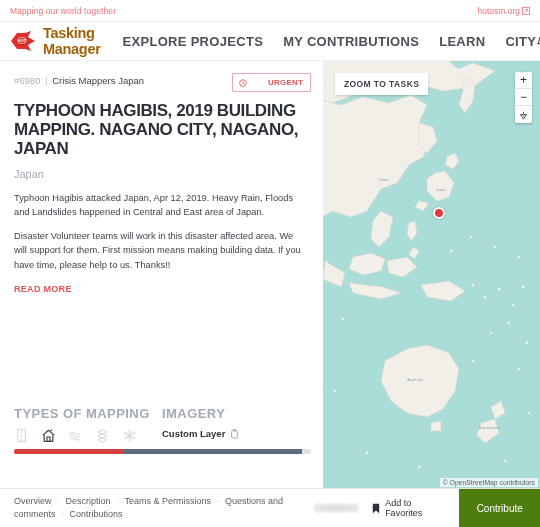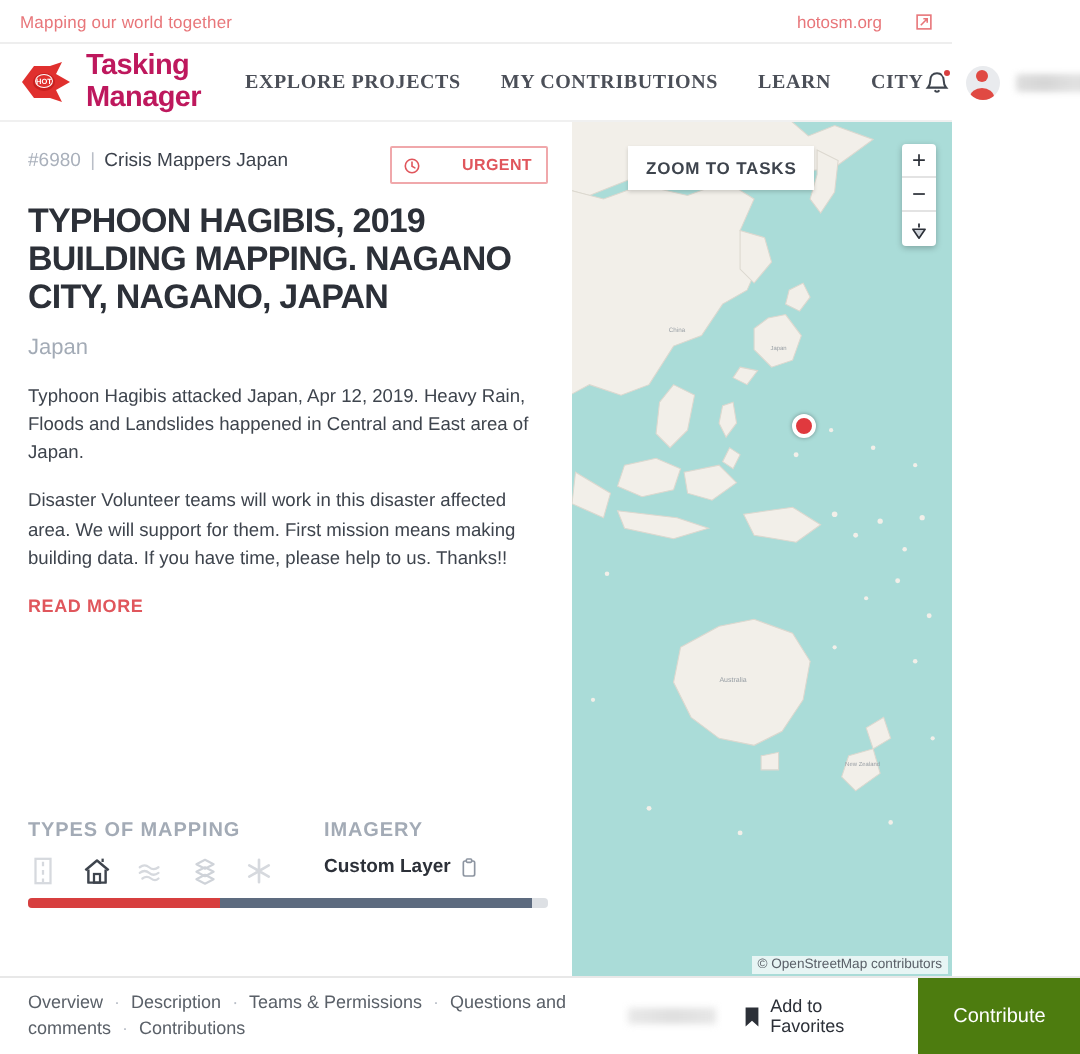--- a/index.html
+++ b/index.html
@@ -3,52 +3,52 @@
 <meta charset="utf-8">
 <style>
   * { box-sizing: border-box; margin: 0; padding: 0; }
   html, body {
     width: 540px; height: 527px;
     overflow: hidden;
     background: #fff;
     font-family: "Liberation Sans", sans-serif;
     -webkit-font-smoothing: antialiased;
   }
-  .page { position: relative; width: 476px; height: 527px; }
+  .page { position: relative; width: 540px; height: 527px; }
 
   
   .topbar {
     height: 22px; display: flex; align-items: center;
     justify-content: space-between;
     padding: 0 10px;
     border-bottom: 1px solid #eee;
     background: #fff;
   }
   .topbar-tagline { font-size: 8.5px; color: #e8767a; letter-spacing: .1px; }
-  .topbar-right { display: flex; align-items: center; gap: 17px; }
+  .topbar-right { display: flex; align-items: center; gap: 2px; }
   .topbar-link { font-size: 8.5px; color: #e8767a; }
   .ext-icon { width: 8px; height: 8px; display: block; }
   .ext-icon svg { display: block; }
 
   
   .navbar {
     height: 39px; display: flex; align-items: center;
     padding: 0 10px; background: #fff;
     border-bottom: 1px solid #f0f0f0;
   }
   .brand { display: flex; align-items: center; gap: 7px; }
   .logo-hot { width: 26px; height: 22px; position: relative; }
   .brand-name {
-    font-size: 14.5px; font-weight: bold; color: #be185d;
+    font-size: 14.5px; font-weight: bold; color: #a16207;
     letter-spacing: -0.3px;
   }
   .nav-links { display: flex; align-items: center; gap: 20px; margin-left: 22px; }
   .nav-link {
-    font-size: 10px; font-weight: bold; color: #4b4f58;
-    letter-spacing: .3px; cursor: pointer; white-space: nowrap; font-family: Liberation Serif, serif;
+    font-size: 13px; font-weight: bold; color: #4b4f58;
+    letter-spacing: .3px; cursor: pointer; white-space: nowrap;
   }
   .nav-right { margin-left: auto; display: flex; align-items: center; gap: 8px; }
   .bell { position: relative; width: 13px; height: 15px; }
   .bell svg { display: block; }
   .bell-dot {
     position: absolute; top: 0px; right: -1px;
     width: 5px; height: 5px; border-radius: 50%;
     background: #d73f3f; border: 1px solid #fff;
   }
   .avatar {
@@ -106,21 +106,21 @@
 
   .read-more {
     margin-top: 12px; font-size: 9px; font-weight: bold;
     color: #e0565c; letter-spacing: .3px; cursor: pointer;
   }
 
   
   .stats { position: absolute; left: 14px; right: 12px; bottom: 34px; }
   .stat-heads { display: flex; }
   .stat-head {
-    font-size: 10px; font-weight: bold; color: #a3abb6;
+    font-size: 13px; font-weight: bold; color: #a3abb6;
     letter-spacing: .45px;
     margin-top: 40px;
   }
   .head-types { width: 148px; }
 
   .types-row { display: flex; align-items: center; gap: 12px; margin-top: 7px; }
   .mt-icon { width: 15px; height: 15px; display: block; }
 
   .imagery-col { margin-left: 0; text-align: right; }
   .imagery-val {
@@ -147,21 +147,21 @@
 
   .level { margin-top: 6px; font-size: 9.3px; color: #3e444d; }
 
   
   .map {
     position: relative; width: 217px; height: 100%;
     background: #aadcd8; overflow: hidden;
   }
   .map-svg { position: absolute; inset: 0; display: block; }
   .zoom-tasks-btn {
-    position: absolute; left: 28px; top: 12px;
+    position: absolute; left: 12px; top: 12px;
     background: #fff; color: #3e444d;
     font-size: 8.5px; font-weight: bold; letter-spacing: .4px;
     padding: 6px 9px; cursor: pointer;
     box-shadow: 0 1px 2px rgba(0,0,0,.16);
   }
   .map-ctrls {
     position: absolute; right: 8px; top: 11px;
     width: 17px; background: #fff; border-radius: 2px;
     box-shadow: 0 1px 3px rgba(0,0,0,.25); overflow: hidden;
   }

